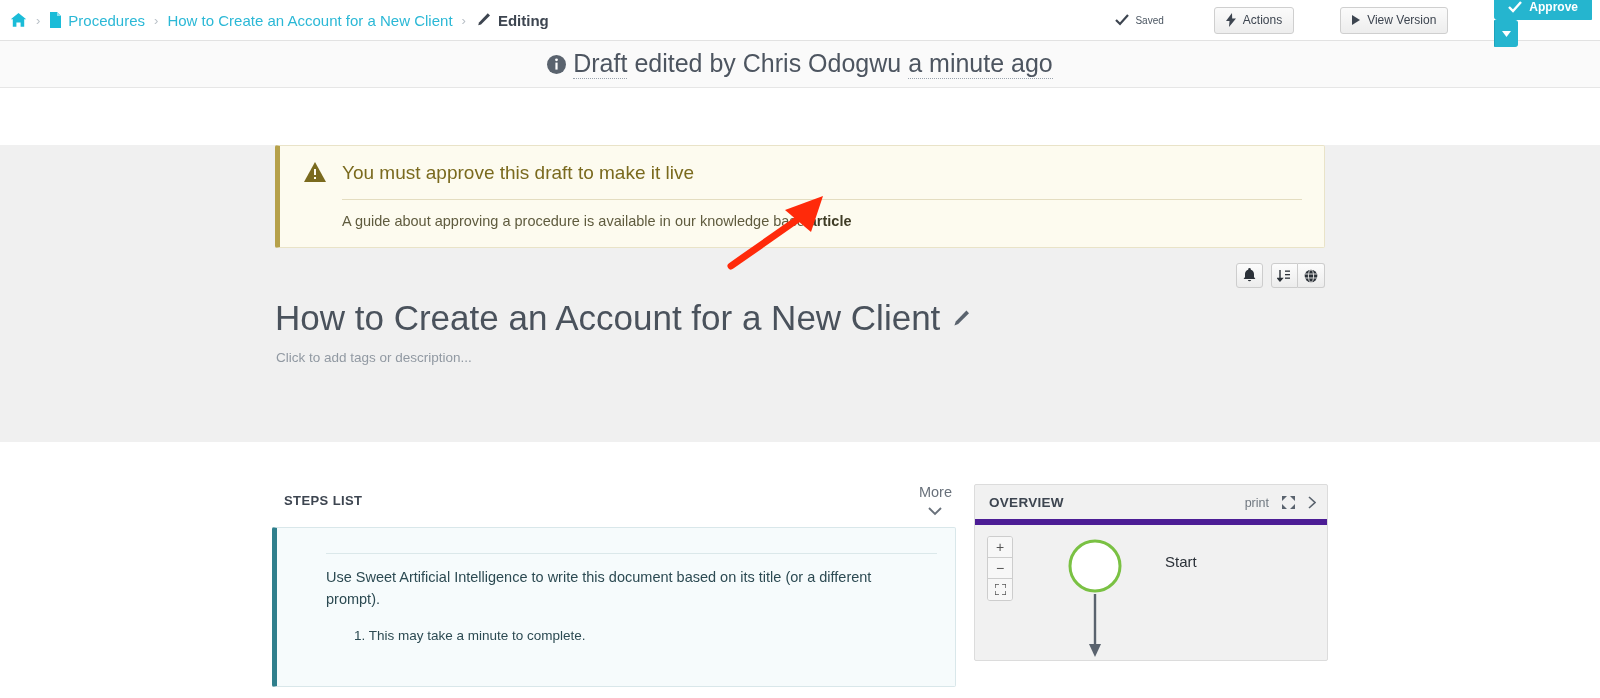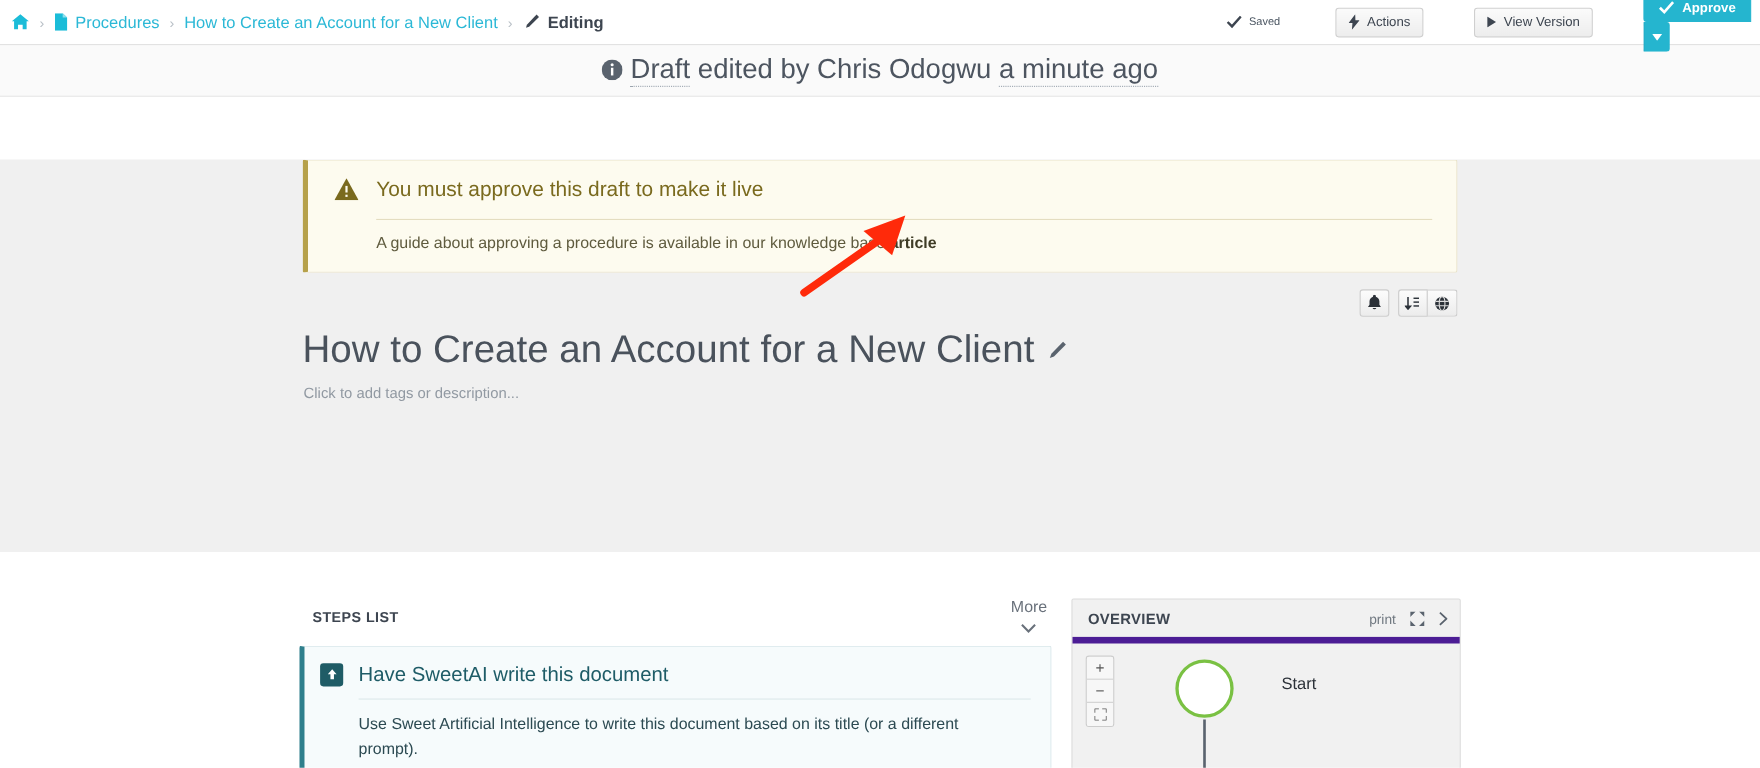--- a/index.html
+++ b/index.html
@@ -58,21 +58,21 @@
   .draftbar {
     height: 47px; background: #fafafa;
     border-bottom: 1px solid #e6e6e6;
     display: flex; align-items: center; justify-content: center;
   }
   .draft-text { font-size: 25px; color: #4d5560; display: flex; align-items: baseline; gap: 7px; }
   .info-ic { position: relative; top: 2px; }
   .dotted { border-bottom: 1px dotted #9aa3ad; }
 
   
-  .hero { background: #f0f0f0; height: 357px; position: relative; }
+  .hero { background: #f0f0f0; height: 297px; position: relative; }
   .hero-inner { width: 1050px; margin: 0 auto; position: relative; }
 
   .warn {
     margin-top: 57px;
     background: #fdfbef;
     border: 1px solid #e9e3c8;
     border-left: 5px solid #b6a14a;
     border-radius: 2px;
     padding: 16px 22px 18px 24px;
   }
@@ -346,28 +346,20 @@
           <span>More</span>
           <span class="ic">
             <svg width="14" height="9" viewBox="0 0 14 9">
                 <path d="M1 1l6 6 6-6" stroke="#69717b" stroke-width="1.9" fill="none"></path>
               </svg>
           </span>
         </span>
       </div>
 
       <div class="step-card">
-        <div class="step-head">
-          <span class="step-ic">
-            <svg width="12" height="12" viewBox="0 0 12 12">
-                <path d="M6 1.5 10 6H7.6v4.5H4.4V6H2z" fill="#ffffff"></path>
-              </svg>
-          </span>
-          <span class="step-title">Have SweetAI write this document</span>
-        </div>
         <div class="step-hr"></div>
         <div class="step-body">Use Sweet Artificial Intelligence to write this document based on its title (or a different prompt).</div>
         <div class="step-li">1. This may take a minute to complete.</div>
       </div>
     </div>
 
     <div class="overview">
       <div class="ov-head">
         <span class="ov-title">OVERVIEW</span>
         <span class="ov-tools">

